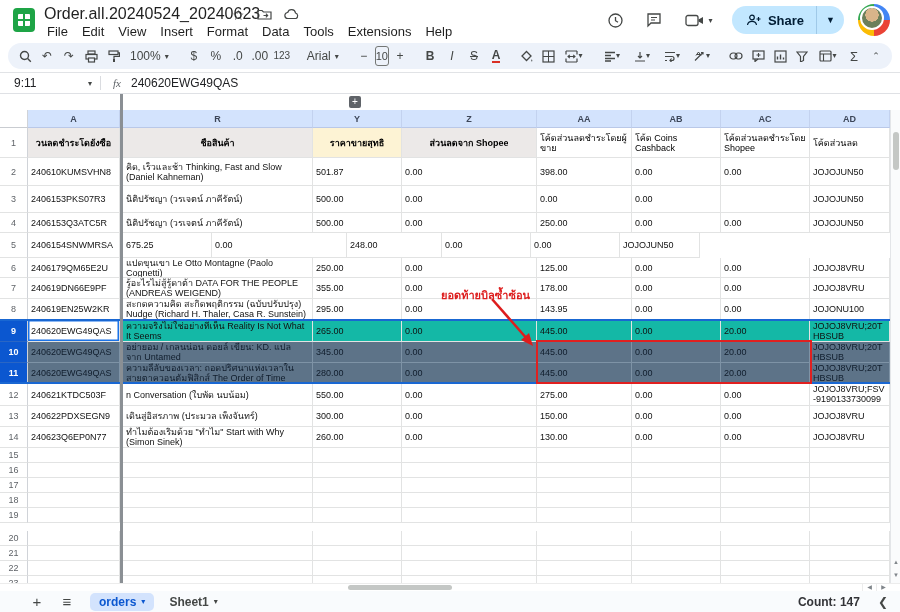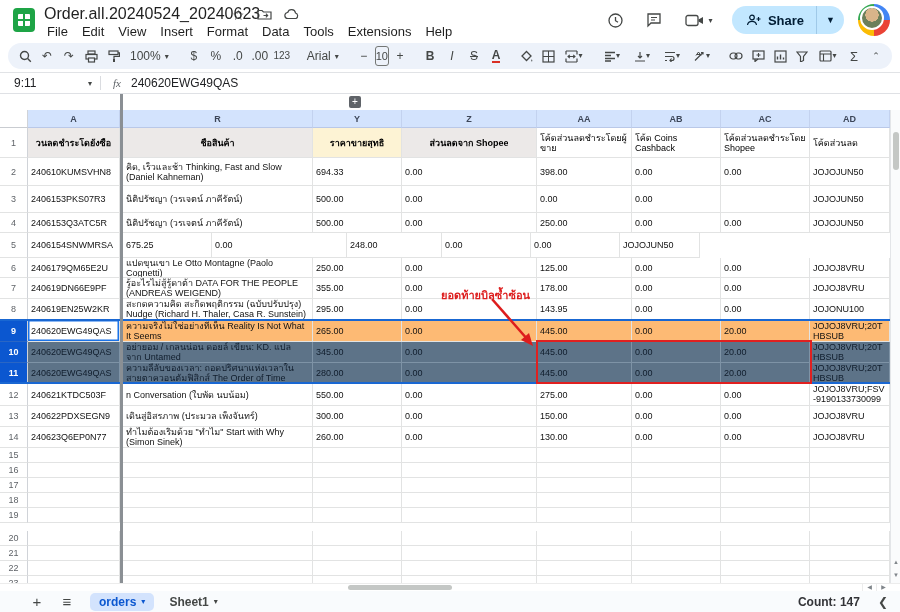--- a/index.html
+++ b/index.html
@@ -61,21 +61,21 @@
          display:flex;align-items:center;justify-content:center;font-size:9px;color:#5f6368;background:#fff;flex:none;}
   .ncell.sel{background:#0b57d0;color:#fff;font-weight:700;border-bottom-color:#2a66c4;}
   .cdiv{width:3px;flex:none;background:transparent;}
   .cell{box-sizing:border-box;border-right:1px solid #e2e3e3;border-bottom:1px solid #e2e3e3;flex:none;
         display:flex;align-items:center;padding:0 3px;font-size:9px;line-height:10px;color:#111;overflow:hidden;background:#fff;}
   .cell .t{max-height:100%;overflow:hidden;word-break:break-word;}
   .cell.center{justify-content:center;text-align:center;}
   .cell.hrow{font-weight:700;background:#ece9e8;color:#000;}
   .cell.hrow.plain{font-weight:400;background:#fff;text-align:left;}
   .cell.hY{background:#fdf3d4;}
-  .cell.light{background:#fdba74;}
+  .cell.light{background:#14b8a6;}
   .cell.dark{background:#5d7388;color:#101d2c;border-right-color:#7e93a6;border-bottom-color:#7e93a6;}
   .cell.activeA{background:#fff;box-shadow:inset 0 0 0 1.5px #1a73e8;}
   .cell.code{word-break:break-all;}
   
   .ov{position:absolute;z-index:6;}
   .frozen-div{position:absolute;left:120px;top:94px;width:3px;height:489px;background:#8a8f94;z-index:5;}
   .selline{position:absolute;left:0;width:890px;height:2px;background:#1967d2;z-index:4;}
   .redrect{position:absolute;border:2px solid #e02020;box-sizing:border-box;z-index:6;background:transparent;}
   .annot{position:absolute;color:#dd1d1d;font-weight:700;font-size:11px;z-index:7;white-space:nowrap;}
   
@@ -359,21 +359,21 @@
         <div class="grow" style="height: 28px;">
           <div class="ncell">2</div>
           <div class="cell " style="width: 92px;">
             <span class="t">240610KUMSVHN8</span>
           </div>
           <div class="cdiv"></div>
           <div class="cell " style="width: 190px;">
             <span class="t">คิด, เร็วและช้า Thinking, Fast and Slow (Daniel Kahneman)</span>
           </div>
           <div class="cell " style="width: 89px;">
-            <span class="t">694.33</span>
+            <span class="t">501.87</span>
           </div>
           <div class="cell " style="width: 135px;">
             <span class="t">0.00</span>
           </div>
           <div class="cell " style="width: 95px;">
             <span class="t">398.00</span>
           </div>
           <div class="cell " style="width: 89px;">
             <span class="t">0.00</span>
           </div>

